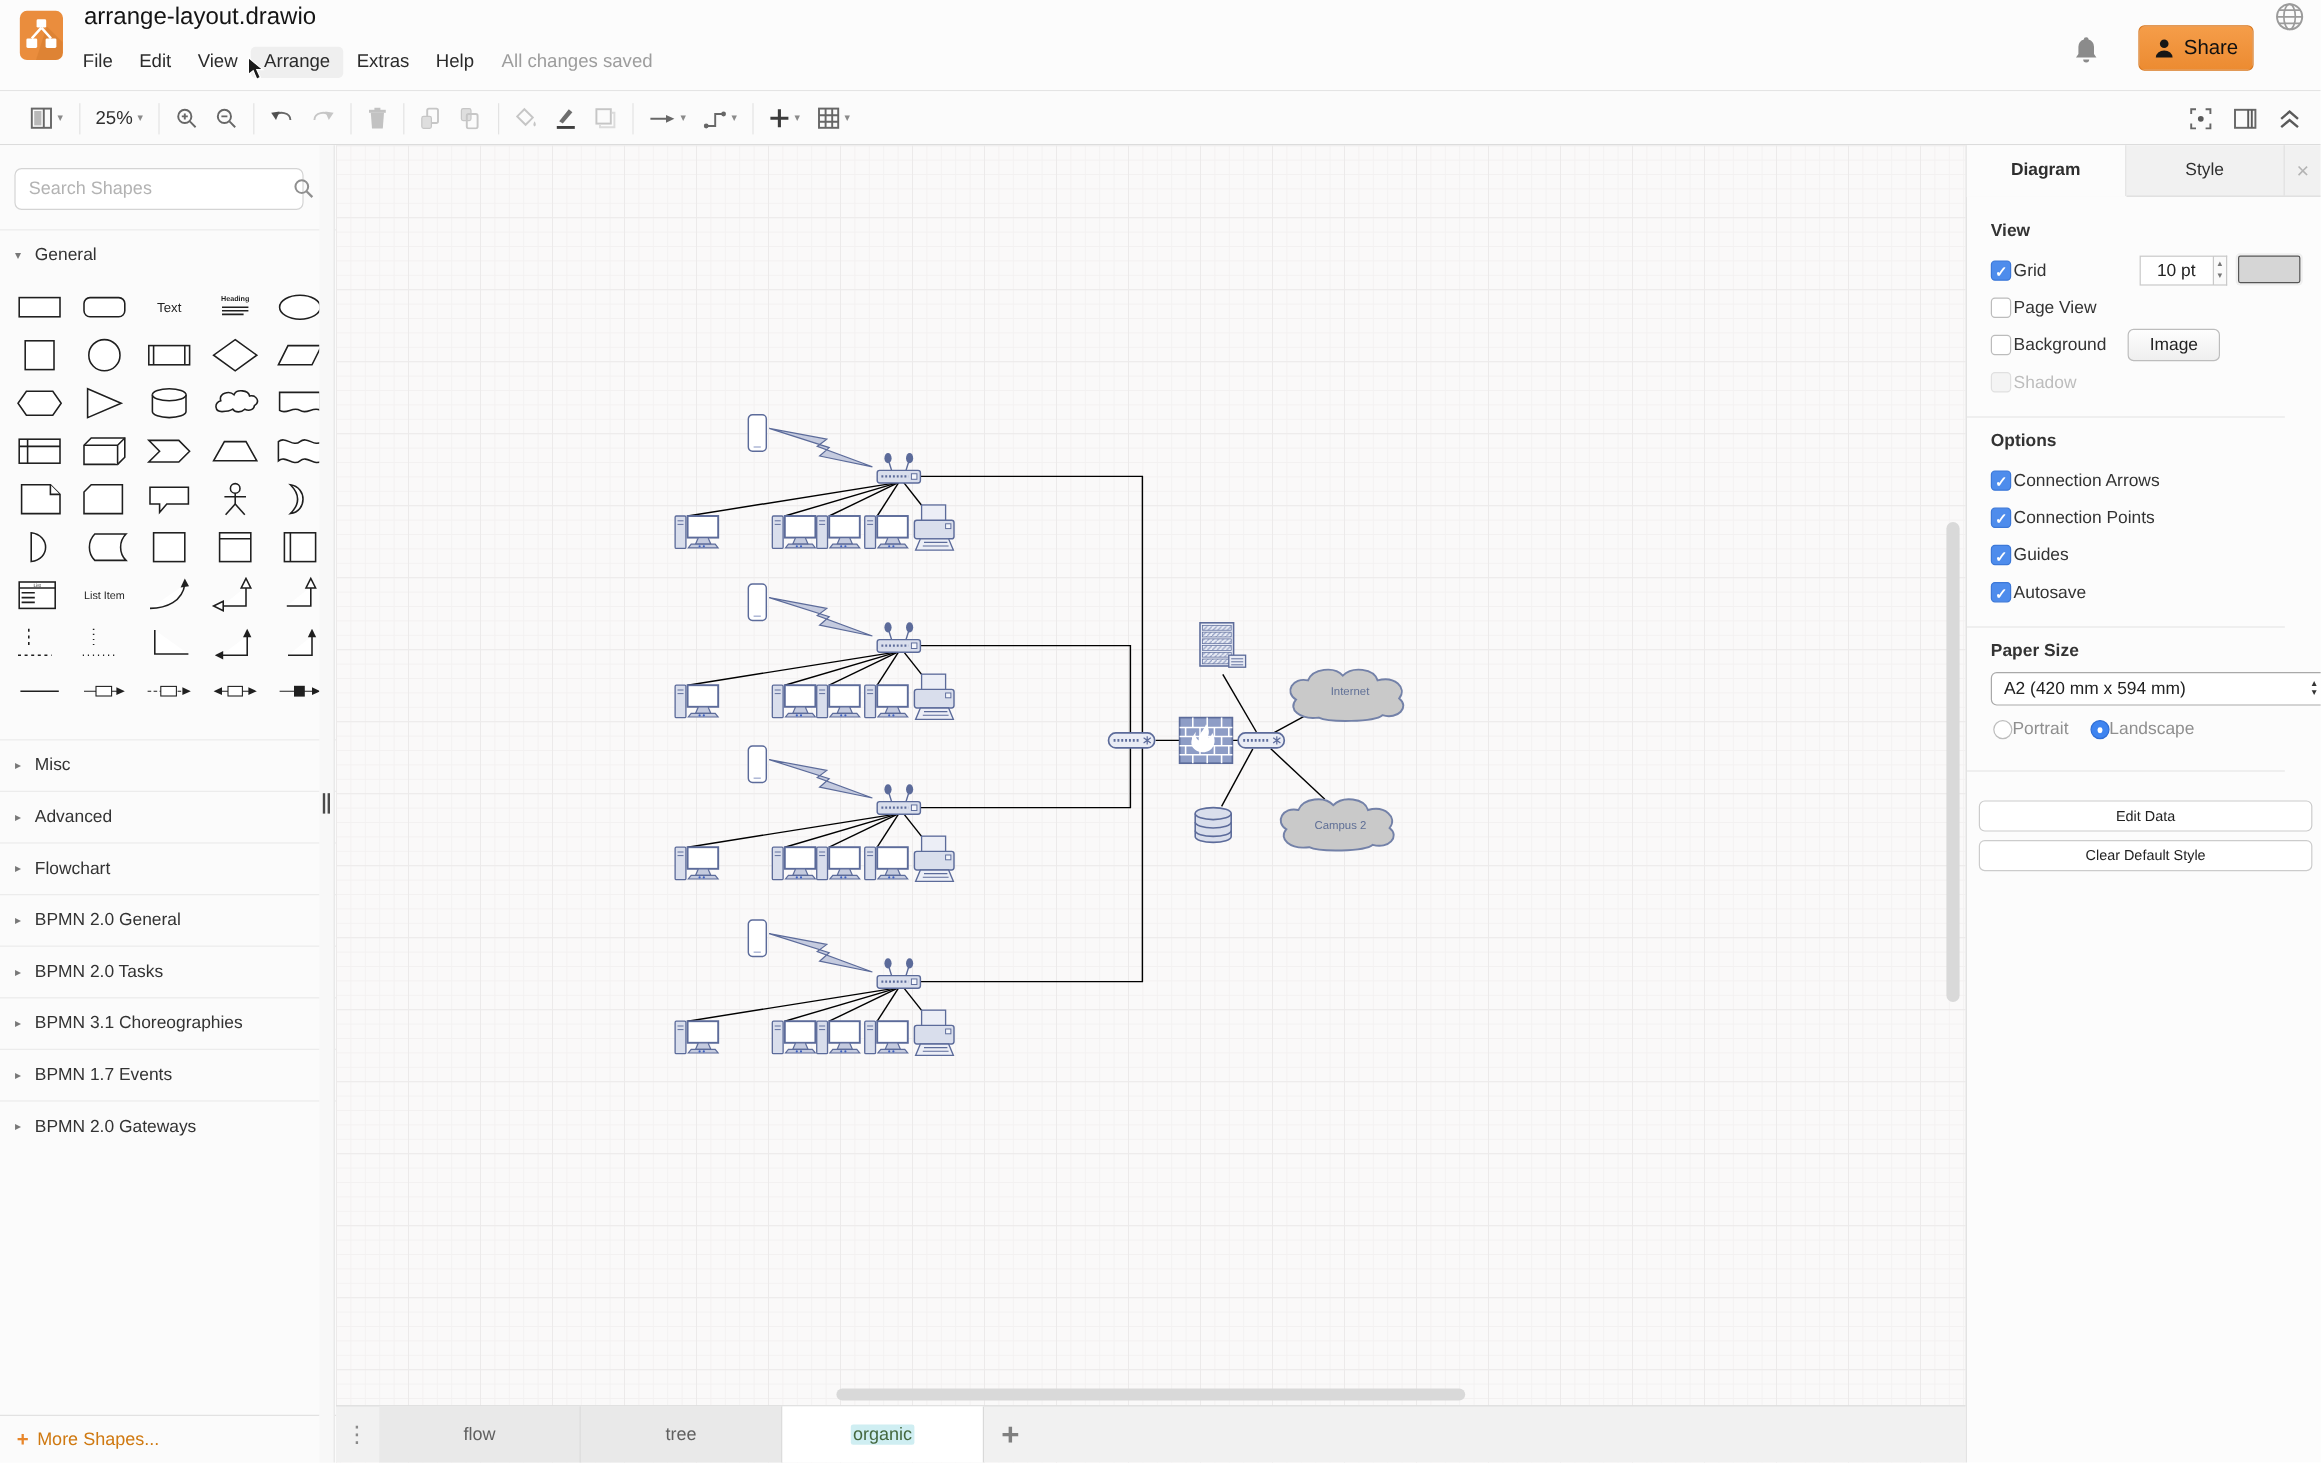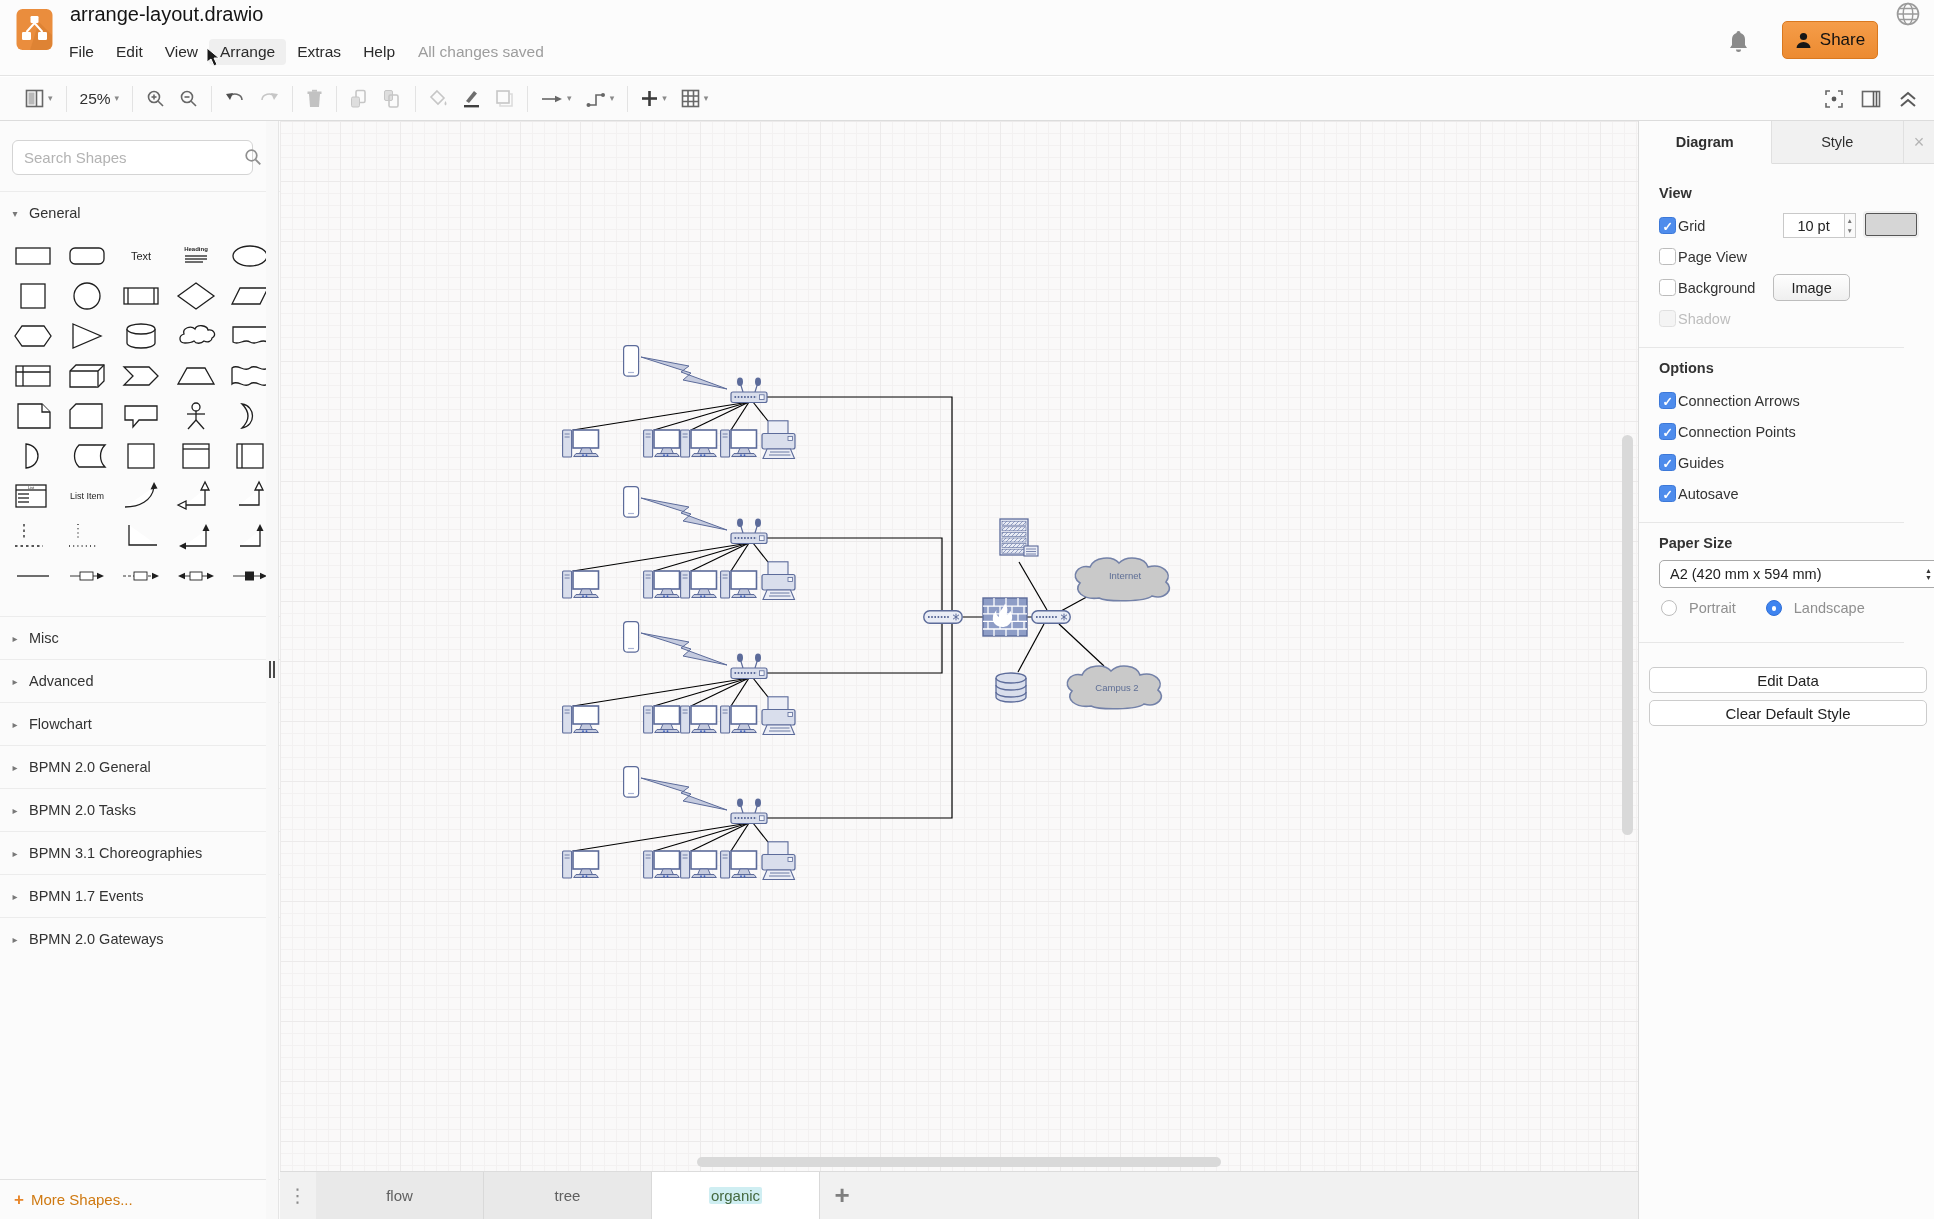--- a/index.html
+++ b/index.html
@@ -95,27 +95,27 @@
   .grid-size{margin-left:auto;display:flex;align-items:flex-start}
   .size-input{width:62px;height:25px;border:1px solid #c9c9c9;background:#fff;text-align:center;font-size:14.5px;font-family:inherit;color:#222}
   .spin{display:flex;flex-direction:column;border:1px solid #c9c9c9;border-left:none;height:25px;justify-content:center;padding:0 2px;background:#fafafa}
   .spin span{font-size:6.5px;color:#777;line-height:1.4}
   .swatch{width:52px;height:23px;margin-left:9px;margin-right:7px;background:#d6d6d6;border:1px solid #565656;box-shadow:0 0 0 2px #efefef;border-radius:2px}
   .img-btn{margin-left:16px;height:27px;padding:0 17px;border:1px solid #bdbdbd;border-radius:5px;background:linear-gradient(#fefefe,#efefef);font-size:14.5px;color:#222;font-family:inherit}
   .fmt-hr{border:none;border-top:1px solid #e7e7e7;margin:13px 20px 12px -20px}
   .paper-select{width:280px;height:28px;border:1px solid #a9a9a9;border-radius:5px;background:#fff;display:flex;align-items:center;padding:0 6px 0 10px;color:#222}
   .paper-select .updown{margin-left:auto;display:flex;flex-direction:column;line-height:1}
   .paper-select .updown span{font-size:7px;color:#333}
-  .radio-row{display:flex;align-items:center;gap:12px;margin:12px 0 2px 2px;color:#8f8f8f}
+  .radio-row{display:flex;align-items:center;gap:0;margin:12px 0 2px 2px;color:#8f8f8f}
   .radio{width:16px;height:16px;border:1px solid #bdbdbd;border-radius:50%;background:#fff;position:relative;flex:0 0 auto}
   .radio.on{background:#3e84f0;border-color:#2f6ed6}
   .radio.on::after{content:"";position:absolute;left:5px;top:5px;width:4.5px;height:4.5px;border-radius:50%;background:#fff}
   .radio-lbl{margin-right:18px}
   .btn-col{padding:12px 10px 0 0}
-  .panel-btn{display:block;width:278px;height:26px;margin:0 0 7px -10px;border:1px solid #ccc;border-radius:5px;background:#fff;font-size:15px;color:#222;font-family:inherit}
+  .panel-btn{display:block;width:278px;height:26px;margin:0 0 7px -10px;border:1px solid #ccc;border-radius:5px;background:#fff;font-size:12px;color:#222;font-family:inherit}
 </style>
 </head>
 <body>
 
 <div class="app">
 
   <div class="header">
     <svg class="logo" viewBox="0 0 37 43">
       <rect x="0.5" y="1" width="36" height="41" rx="6" fill="#ea8d3d"></rect>
       <path d="M23,14 L36,27 L36,36 A6,6 0 0 1 30,42 L14,42 Z" fill="#d37c2d" opacity="0.55"></path>

